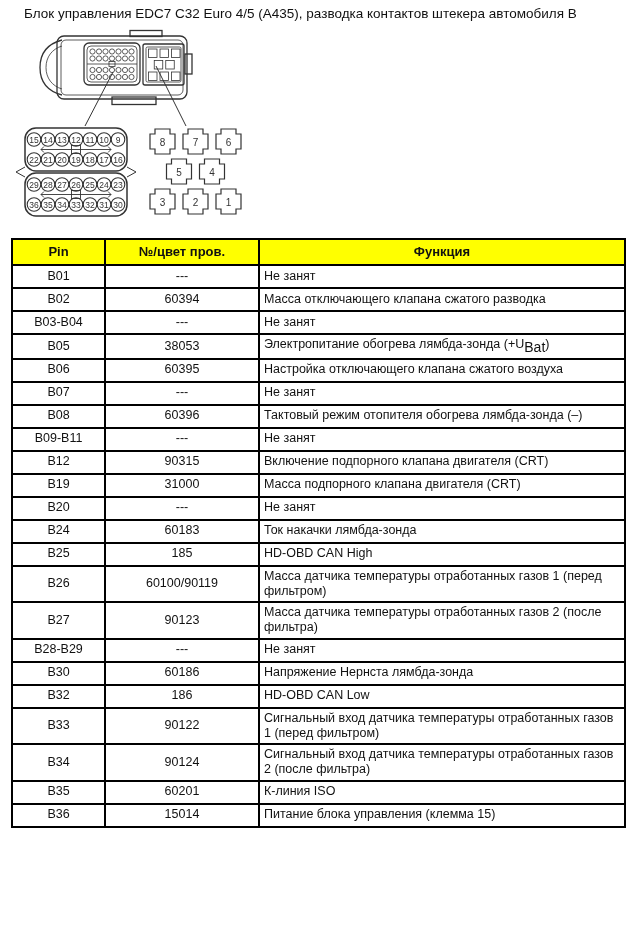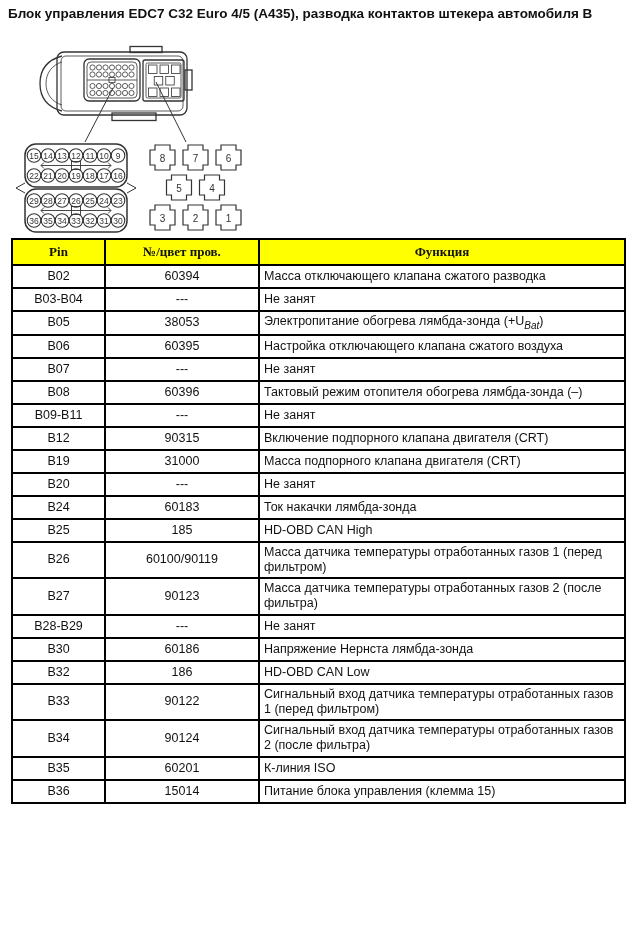--- a/index.html
+++ b/index.html
@@ -7,31 +7,31 @@
     position: relative;
     width: 635px;
     height: 944px;
     background: #fff;
     font-family: "Liberation Sans", sans-serif;
     color: #111;
     overflow: hidden;
   }
   .page-title {
     position: absolute;
-    left: 8px;
+    left: 24px;
     top: 6px;
     font-size: 13.5px;
-    font-weight: bold;
+    font-weight: normal;
     white-space: nowrap;
     color: #111;
   }
   .diagram {
     position: absolute;
     left: 0;
-    top: 44px;
+    top: 28px;
     width: 598px;
     height: 206px;
     text-align: center;
   }
   .diagram svg { display: block; }
   table.pinout {
     position: absolute;
     left: 11px;
     top: 238px;
     width: 613px;
@@ -44,26 +44,25 @@
     border: 2px solid #000;
     padding: 2px 4px;
     vertical-align: middle;
     overflow: hidden;
   }
   table.pinout th {
     font-size: 13px;
     font-weight: bold;
     height: 20px;
     text-align: center;
-    font-family: Liberation Serif, serif;
   }
   table.pinout td { height: 17px; }
   td.c-pin, td.c-wire { text-align: center; }
   td.c-func { text-align: left; }
-  td.c-func sub { font-size: 10px; font-style: italic; }
+  td.c-func sub { font-size: 14px; }
 </style>
 </head>
 <body>
 
 <div class="page">
 
   <div class="page-title">Блок управления EDC7 C32 Euro 4/5 (A435), разводка контактов штекера автомобиля B</div>
 
   <div class="diagram">
     <svg id="diagram-svg" width="635" height="206" viewBox="0 0 635 206" fill="none" stroke="#333" stroke-width="1.3">
@@ -242,20 +241,25 @@
     </colgroup>
     <thead>
       <tr>
         <th style="background: rgb(255, 255, 0);">Pin</th>
         <th style="background: rgb(255, 255, 0);">№/цвет пров.</th>
         <th style="background: rgb(255, 255, 0);">Функция</th>
       </tr>
     </thead>
     <tbody id="pin-rows">
         <tr>
+          <td class="c-pin">B01</td>
+          <td class="c-wire">---</td>
+          <td class="c-func">Не занят</td>
+        </tr>
+        <tr>
           <td class="c-pin">B02</td>
           <td class="c-wire">60394</td>
           <td class="c-func">Масса отключающего клапана сжатого разводка</td>
         </tr>
         <tr>
           <td class="c-pin">B03-B04</td>
           <td class="c-wire">---</td>
           <td class="c-func">Не занят</td>
         </tr>
         <tr>

